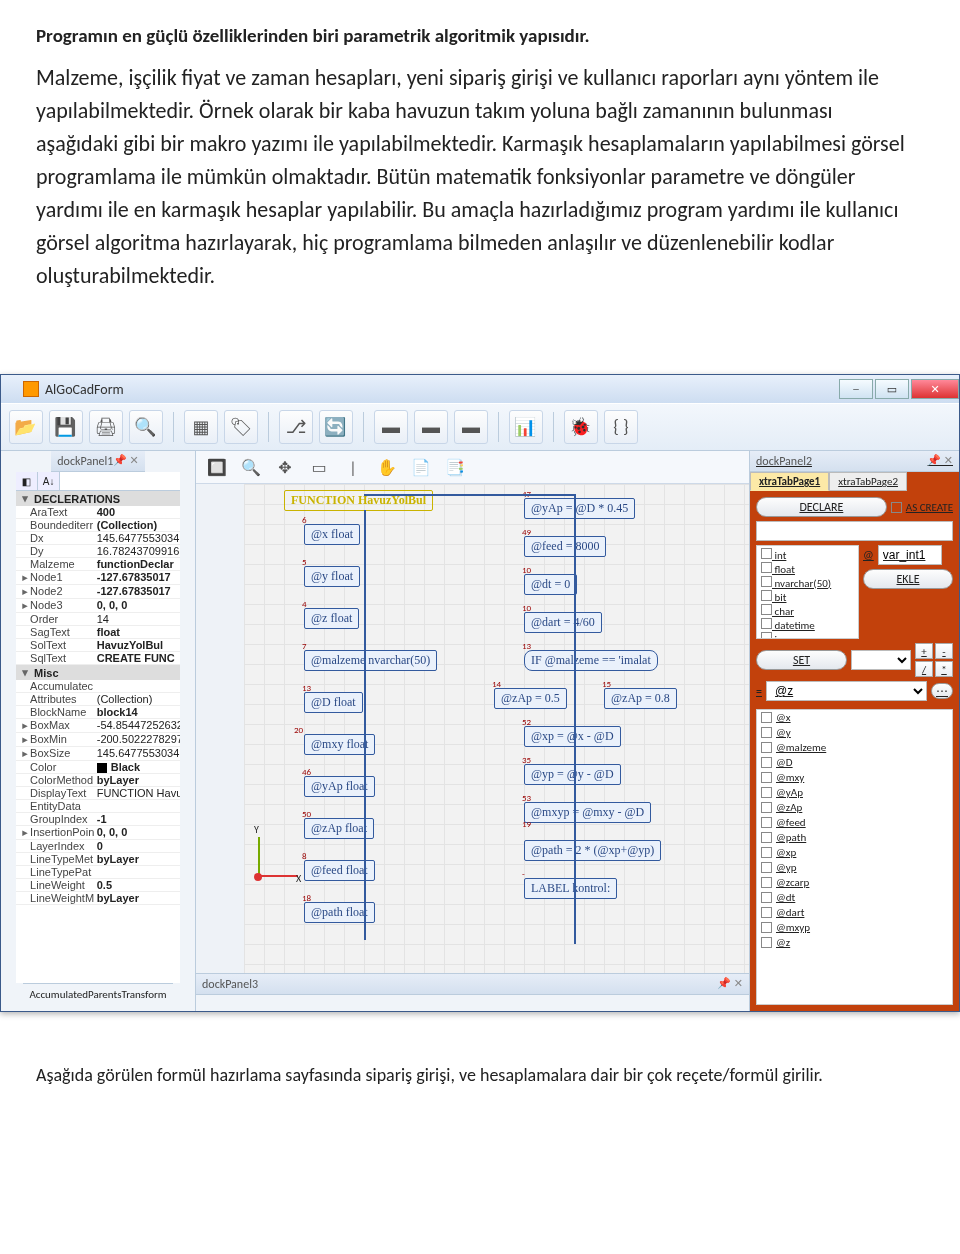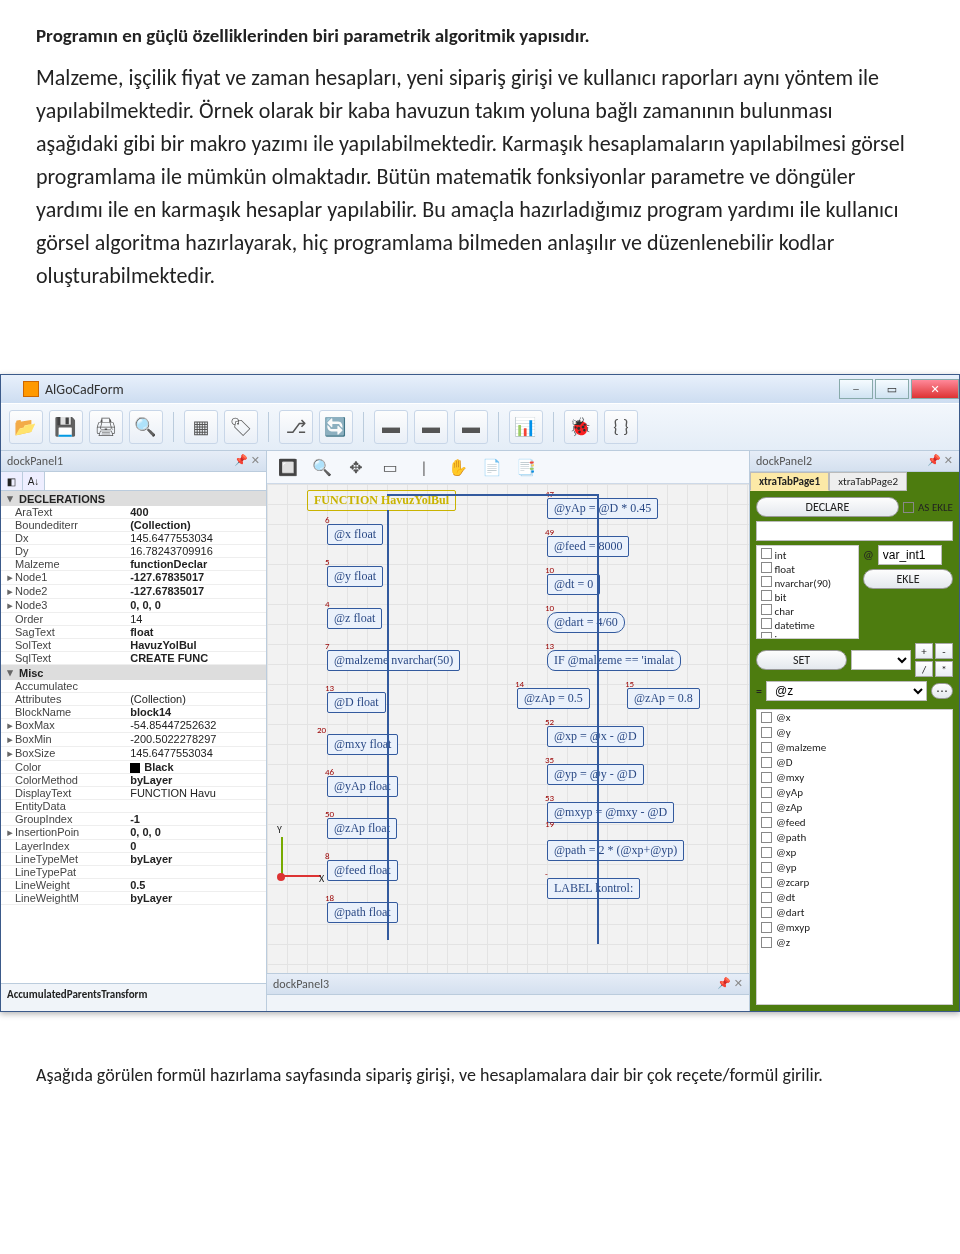--- a/index.html
+++ b/index.html
@@ -14,53 +14,53 @@
   .tb-icon { width:16px; height:16px; background:#f90; border:1px solid #c60; }
   .winbtns { display:flex; }
   .wb { width:34px; height:20px; margin-left:2px; border:1px solid #8aa; background:linear-gradient(#f5fbff,#d0e3f2); display:flex; align-items:center; justify-content:center; font-size:11px; }
   .wb.close { background:linear-gradient(#f89,#d33); color:#fff; width:48px; }
 
   .toolbar { display:flex; align-items:center; gap:6px; padding:6px 8px; background:linear-gradient(#f3f7fc,#e4edf7); border-top:1px solid #fff; border-bottom:1px solid #bcd; }
   .tbtn { width:34px; height:34px; background:linear-gradient(#fdfdfd,#e9eff7); border:1px solid #c8d6e8; border-radius:3px; display:flex; align-items:center; justify-content:center; font-size:18px; color:#555; }
   .tsep { width:1px; height:30px; background:#bcd; margin:0 4px; }
 
   .appbody { display:flex; background:#eef2f7; height:560px; }
-  .dockleft { width:266px; display:flex; flex-direction:column; border-right:1px solid #bcd; background:#f0f4f9; font-size:12px; }
+  .dockleft { width:195px; display:flex; flex-direction:column; border-right:1px solid #bcd; background:#f0f4f9; font-size:12px;align-items:center; }
   .docktitle { background:linear-gradient(#e6edf7,#d4e0ef); padding:3px 6px; font-size:12px; color:#555; display:flex; justify-content:space-between; border-bottom:1px solid #bcd; }
   .docktitle .pins { color:#888; font-size:11px; }
   .propgrid { flex:1; overflow:hidden; font-family: Tahoma, sans-serif; font-size:11px; background:#fff; }
   .pg-tabs { display:flex; border-bottom:1px solid #bcd; }
   .pg-tab { width:22px; height:18px; background:#eef; border-right:1px solid #bcd; display:flex; align-items:center; justify-content:center; font-size:10px; }
   .pg-cat { background:#ddd; font-weight:bold; padding:1px 4px; display:flex; align-items:center; gap:4px; }
   .pg-row { display:flex; border-bottom:1px solid #eee; }
   .pg-k { width:48%; padding:0 4px; color:#444; white-space:nowrap; overflow:hidden; }
   .pg-v { width:52%; padding:0 2px; white-space:nowrap; overflow:hidden; }
   .pg-v.bold { font-weight:bold; }
   .pg-exp { width:10px; color:#666; display:inline-block; text-align:center; }
-  .descpane { border-top:1px solid #bcd; padding:4px 6px; font-size:11px; font-weight:bold; height:28px; }
+  .descpane { border-top:1px solid #bcd; padding:4px 6px; font-size:11px; font-weight:normal; height:28px; }
 
   .center { flex:1; display:flex; flex-direction:column; }
   .canvtool { display:flex; gap:8px; align-items:center; padding:4px 8px; background:#f5f8fc; border-bottom:1px solid #cdd9e8; font-size:16px; color:#555; }
   .canvtool span { width:26px; height:24px; display:flex; align-items:center; justify-content:center; }
   .canvas { flex:1; position:relative; background:#f2f2f2; background-image:
       linear-gradient(#e3e3e3 1px, transparent 1px),
       linear-gradient(90deg,#e3e3e3 1px, transparent 1px);
-    background-size:20px 20px; overflow:hidden; }
+    background-size:20px 20px; overflow:hidden;margin-left:48px; }
   .flownode { position:absolute; border:1px solid #335a9e; background:#eaf1fb; color:#2a4985; font-family: 'Comic Sans MS', cursive; font-size:12px; padding:2px 6px; border-radius:2px; white-space:nowrap; text-align:center; }
   .flownode.yellow { color:#c9b300; border-color:#c9b300; background:transparent; font-weight:bold; }
   .flownum { position:absolute; font-size:9px; color:#900; }
   .connector { position:absolute; background:#335a9e; }
   .axis { position:absolute; left:8px; bottom:90px; font-size:10px; }
   .axis .yline { width:2px; height:40px; background:#7a0; display:inline-block; }
   .axis .xline { width:40px; height:2px; background:#d33; display:inline-block; }
 
   .dockbottom { height:38px; border-top:1px solid #bcd; background:#f0f4f9; font-size:12px; }
   .dockbottom .docktitle { }
 
-  .dockright { width:210px; display:flex; flex-direction:column; border-left:1px solid #bcd; background:#4d7c0f; font-size:12px; }
+  .dockright { width:210px; display:flex; flex-direction:column; border-left:1px solid #bcd; background:#c2410c; font-size:12px;text-decoration:underline; }
   .rtabs { display:flex; font-size:11px; }
   .rtab { padding:2px 8px; border:1px solid #bbb; background:#eee; }
   .rtab.active { background:#fce9a7; font-weight:bold; border-bottom-color:#fce9a7; }
   .rpanel { padding:6px; display:flex; flex-direction:column; gap:4px; }
   .rrow { display:flex; align-items:center; gap:4px; }
   .btnw { border:1px solid #999; background:linear-gradient(#fdfdfd,#e4e8ee); padding:2px 8px; font-size:12px; border-radius:10px; cursor:pointer; display:inline-flex; align-items:center; justify-content:center; }
   .chk { display:flex; align-items:center; gap:4px; font-size:11px; }
   .typelist { border:1px solid #ccc; background:#fff; padding:2px; font-size:11px; max-height:94px; overflow:hidden; }
   .typelist div { padding:0 2px; }
   .inp { border:1px solid #bbb; background:#fff; font-size:12px; padding:1px 4px; height:20px; }
@@ -297,21 +297,21 @@
             <div class="flownum" style="left: 58px; top: 408px;">18</div>
           </div>
 
         <div id="flowright">
             <div class="flownode" style="left: 280px; top: 14px;">@yAp = @D * 0.45</div>
             <div class="flownum" style="left: 278px; top: 4px;">47</div>
             <div class="flownode" style="left: 280px; top: 52px;">@feed = 8000</div>
             <div class="flownum" style="left: 278px; top: 42px;">49</div>
             <div class="flownode" style="left: 280px; top: 90px;">@dt = 0</div>
             <div class="flownum" style="left: 278px; top: 80px;">10</div>
-            <div class="flownode" style="left: 280px; top: 128px; border-radius: 10px;">@dart = 4/60</div>
+            <div class="flownode" style="left: 280px; top: 128px;">@dart = 4/60</div>
             <div class="flownum" style="left: 278px; top: 118px;">10</div>
             <div class="flownode" style="left: 280px; top: 166px; border-radius: 8px;">IF @malzeme == 'imalat</div>
             <div class="flownum" style="left: 278px; top: 156px;">13</div>
             <div class="flownode" style="left: 250px; top: 204px;">@zAp = 0.5</div>
             <div class="flownum" style="left: 248px; top: 194px;">14</div>
             <div class="flownode" style="left: 360px; top: 204px;">@zAp = 0.8</div>
             <div class="flownum" style="left: 358px; top: 194px;">15</div>
             <div class="flownode" style="left: 280px; top: 242px;">@xp = @x - @D</div>
             <div class="flownum" style="left: 278px; top: 232px;">52</div>
             <div class="flownode" style="left: 280px; top: 280px;">@yp = @y - @D</div>
@@ -352,29 +352,29 @@
       </div>
       <div class="rtabs">
         <div class="rtab active">xtraTabPage1</div>
         <div class="rtab">xtraTabPage2</div>
       </div>
       <div class="rpanel">
         <div class="rrow">
           <div class="btnw" style="flex:1;">DECLARE</div>
           <label class="chk">
               <span class="ck"></span>
-              <span>AS EKLE</span>
+              <span>AS CREATE</span>
             </label>
         </div>
         <input class="inp" style="">
         <div class="rrow" style="align-items:flex-start;">
           <div class="typelist" style="flex:1;" id="typelist">
               <div><span class="ck"></span><span> int</span></div>
               <div><span class="ck"></span><span> float</span></div>
-              <div><span class="ck"></span><span> nvarchar(90)</span></div>
+              <div><span class="ck"></span><span> nvarchar(50)</span></div>
               <div><span class="ck"></span><span> bit</span></div>
               <div><span class="ck"></span><span> char</span></div>
               <div><span class="ck"></span><span> datetime</span></div>
               <div><span class="ck"></span><span> image</span></div>
             </div>
           <div style="display:flex; flex-direction:column; gap:4px; width:90px;">
             <div class="rrow">
               <span>@</span>
               <input class="inp" style="width: 64px;" value="var_int1">
             </div>

